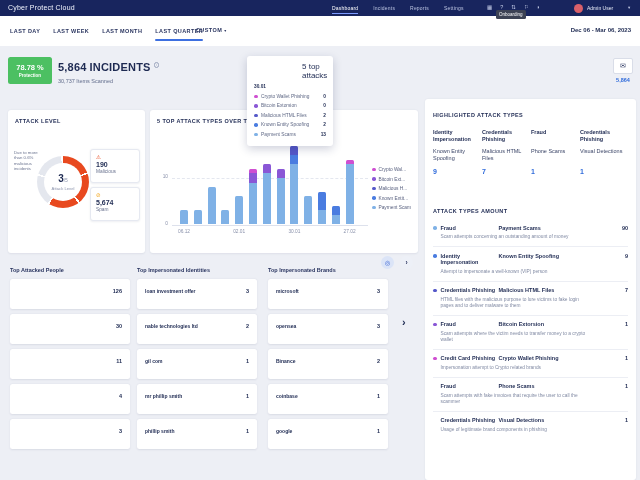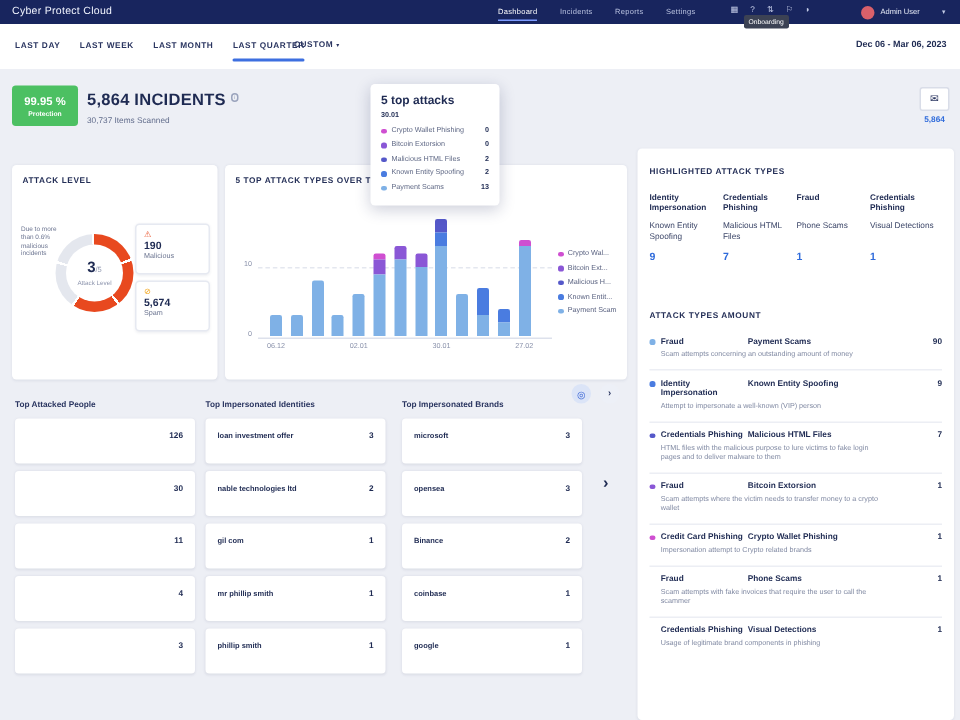--- a/index.html
+++ b/index.html
@@ -33,21 +33,21 @@
   .badge .plabel { font-size:4.5px; font-weight:700; margin-top:1px; }
   .headline { position:absolute; left:58px; top:61px; display:flex; align-items:flex-start; gap:3px; }
   .headline .count, .headline .suffix { font-size:11px; font-weight:700; color:#1e2a52; letter-spacing:.2px; }
   .infoicon { width:5.5px; height:5.5px; border:.5px solid #9aa3bc; border-radius:50%; color:#9aa3bc; font-size:3.5px; line-height:5px; text-align:center; margin-top:1px; }
   .scanned { position:absolute; left:58px; top:78px; font-size:5.5px; color:#626d8c; }
   .mailbtn { position:absolute; left:613px; top:58px; width:20px; height:16px; background:#fff; border:.5px solid #d9dde8; border-radius:2px; display:flex; align-items:center; justify-content:center; font-size:7px; color:#2a3560; cursor:pointer; }
   .mailcount { position:absolute; left:613px; top:77px; width:20px; text-align:center; font-size:5.5px; font-weight:700; color:#2f6bdb; }
 
   
   .popup { position:absolute; left:247px; top:56px; width:86px; background:#fff; border-radius:3px; box-shadow:0 3px 10px rgba(30,40,90,.22); padding:6px 7px 7px; z-index:30; }
-  .popup .ptitle { font-size:8px; font-weight:700; color:#1e2a52; }
+  .popup .ptitle { font-size:8px; font-weight:400; color:#1e2a52;margin-left:48px; }
   .popup .pdate { font-size:4.8px; font-weight:700; color:#1e2a52; margin-top:3.5px; }
   .popup .prow { display:flex; align-items:center; height:9.5px; }
   .popup .prows { margin-top:3px; }
   .dot { width:3.5px; height:3.5px; border-radius:50%; flex:0 0 auto; }
   .popup .plabel2 { flex:1; font-size:4.8px; color:#5f6885; margin-left:3.5px; }
   .popup .pval { font-size:4.8px; font-weight:700; color:#1e2a52; }
 
   
   .card { position:absolute; background:#fff; border-radius:3px; box-shadow:0 .5px 2px rgba(40,50,90,.08); }
   .cardtitle { position:absolute; left:7px; top:8px; font-size:5.5px; font-weight:700; letter-spacing:.4px; color:#242f57; }
@@ -146,21 +146,21 @@
     <span class="tab">LAST DAY</span>
         <span class="tab">LAST WEEK</span>
         <span class="tab">LAST MONTH</span>
         <span class="tab active">LAST QUARTER</span>
       </div>
     <span class="tab" style="position:absolute; left:196px; top:11px;"><span>CUSTOM</span><span class="caret">▾</span></span>
     <span class="daterange">Dec 06 - Mar 06, 2023</span>
   </div>
 
   <div class="badge">
-    <div class="pct">99.95 %</div>
+    <div class="pct">78.78 %</div>
     <div class="plabel">Protection</div>
   </div>
   <div class="headline">
     <span class="count">5,864</span>
     <span class="suffix">INCIDENTS</span>
     <span class="infoicon">i</span>
   </div>
   <div class="scanned">30,737 Items Scanned</div>
   <button class="mailbtn">
       <span>✉</span>

